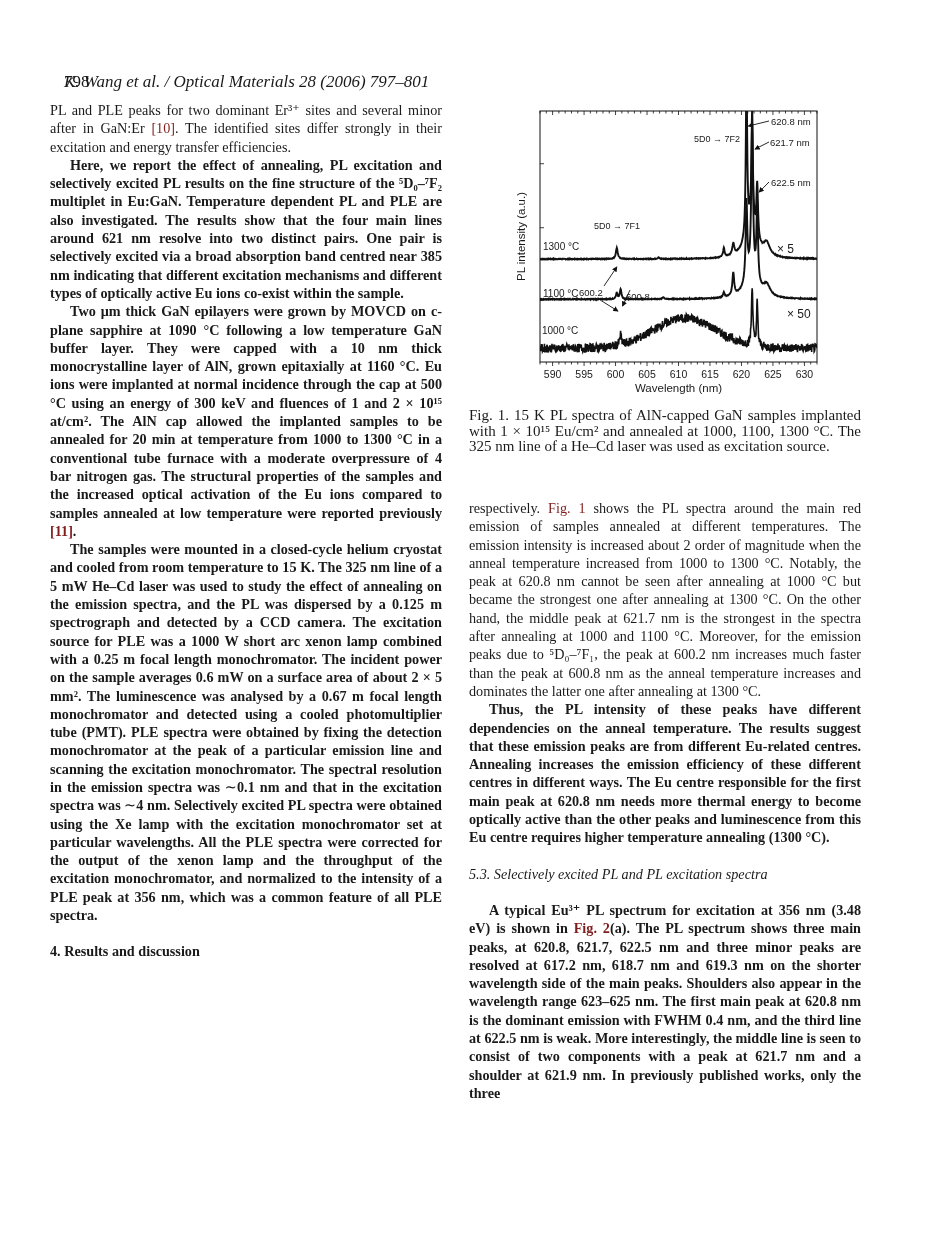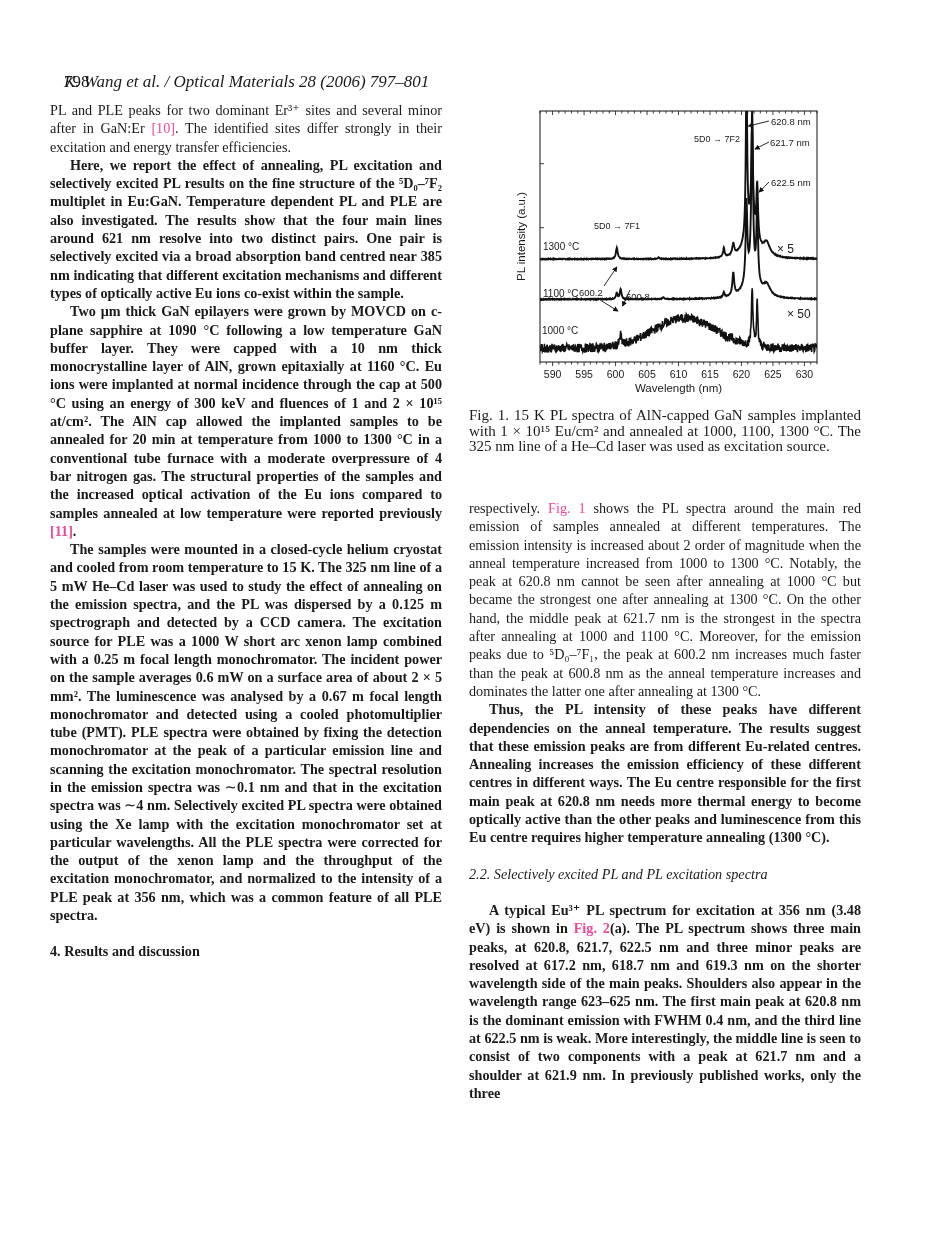--- a/index.html
+++ b/index.html
@@ -9,21 +9,21 @@
                   font-size: 17px; font-style: italic; text-decoration: underline; }
   .running-head .pg { position: absolute; left: 0; top: 0; font-style: normal; }
   .running-head .jr { position: absolute; left: 0; right: 0; text-align: left; }
   .col { position: absolute; font-size: 14.2px; line-height: 18.3px; text-align: justify; }
   .col-left { left: 50px; top: 101px; width: 392px; }
   .col-right { left: 469px; top: 499px; width: 392px; }
   .col p { margin: 0; text-indent: 0; }
   .col p.ind { text-indent: 20px; font-weight: bold; }
   .col .sec { font-weight: bold; margin: 18px 0 18px 0; text-align: left; }
   .col .subsec { font-style: italic; margin: 18px 0 18px 0; text-align: left; }
-  .ref { color: #ec4899; }
+  .ref { color: #7f1d1d; }
   .figure { position: absolute; left: 500px; top: 100px; width: 340px; height: 300px; }
   .caption { position: absolute; left: 469px; top: 408px; width: 392px; font-size: 15px;
              line-height: 15.5px; text-align: justify; }
   svg text { font-family: "Liberation Sans", "DejaVu Sans", sans-serif; fill: #1a1a1a; }
 </style>
 </head>
 <body>
 
 <div class="running-head">
   <span class="pg">798</span>
@@ -174,15 +174,15 @@
       <line x1="104" y1="186" x2="116.80454545454573" y2="167" stroke="#111" stroke-width="0.9" marker-end="url(#ah)"></line>
       <line x1="97" y1="198" x2="117.80454545454573" y2="211" stroke="#111" stroke-width="0.9" marker-end="url(#ah)"></line>
       <line x1="130" y1="190" x2="122.5818181818179" y2="206" stroke="#111" stroke-width="0.9" marker-end="url(#ah)"></line>
     </svg>
 </div>
 <div class="caption">Fig. 1. 15 K PL spectra of AlN-capped GaN samples implanted with 1 × 10¹⁵ Eu/cm² and annealed at 1000, 1100, 1300 °C. The 325 nm line of a He–Cd laser was used as excitation source.</div>
 
 <div class="col col-right">
   <p><span>respectively. </span><a class="ref">Fig. 1</a><span> shows the PL spectra around the main red emission of samples annealed at different temperatures. The emission intensity is increased about 2 order of magnitude when the anneal temperature increased from 1000 to 1300 °C. Notably, the peak at 620.8 nm cannot be seen after annealing at 1000 °C but became the strongest one after annealing at 1300 °C. On the other hand, the middle peak at 621.7 nm is the strongest in the spectra after annealing at 1000 and 1100 °C. Moreover, for the emission peaks due to ⁵D₀–⁷F₁, the peak at 600.2 nm increases much faster than the peak at 600.8 nm as the anneal temperature increases and dominates the latter one after annealing at 1300 °C.</span></p>
   <p class="ind">Thus, the PL intensity of these peaks have different dependencies on the anneal temperature. The results suggest that these emission peaks are from different Eu-related centres. Annealing increases the emission efficiency of these different centres in different ways. The Eu centre responsible for the first main peak at 620.8 nm needs more thermal energy to become optically active than the other peaks and luminescence from this Eu centre requires higher temperature annealing (1300 °C).</p>
-  <div class="subsec">2.2. Selectively excited PL and PL excitation spectra</div>
+  <div class="subsec">5.3. Selectively excited PL and PL excitation spectra</div>
   <p class="ind"><span>A typical Eu³⁺ PL spectrum for excitation at 356 nm (3.48 eV) is shown in </span><a class="ref">Fig. 2</a><span>(a). The PL spectrum shows three main peaks, at 620.8, 621.7, 622.5 nm and three minor peaks are resolved at 617.2 nm, 618.7 nm and 619.3 nm on the shorter wavelength side of the main peaks. Shoulders also appear in the wavelength range 623–625 nm. The first main peak at 620.8 nm is the dominant emission with FWHM 0.4 nm, and the third line at 622.5 nm is weak. More interestingly, the middle line is seen to consist of two components with a peak at 621.7 nm and a shoulder at 621.9 nm. In previously published works, only the three</span></p>
 </div>
 
 </body></html>

